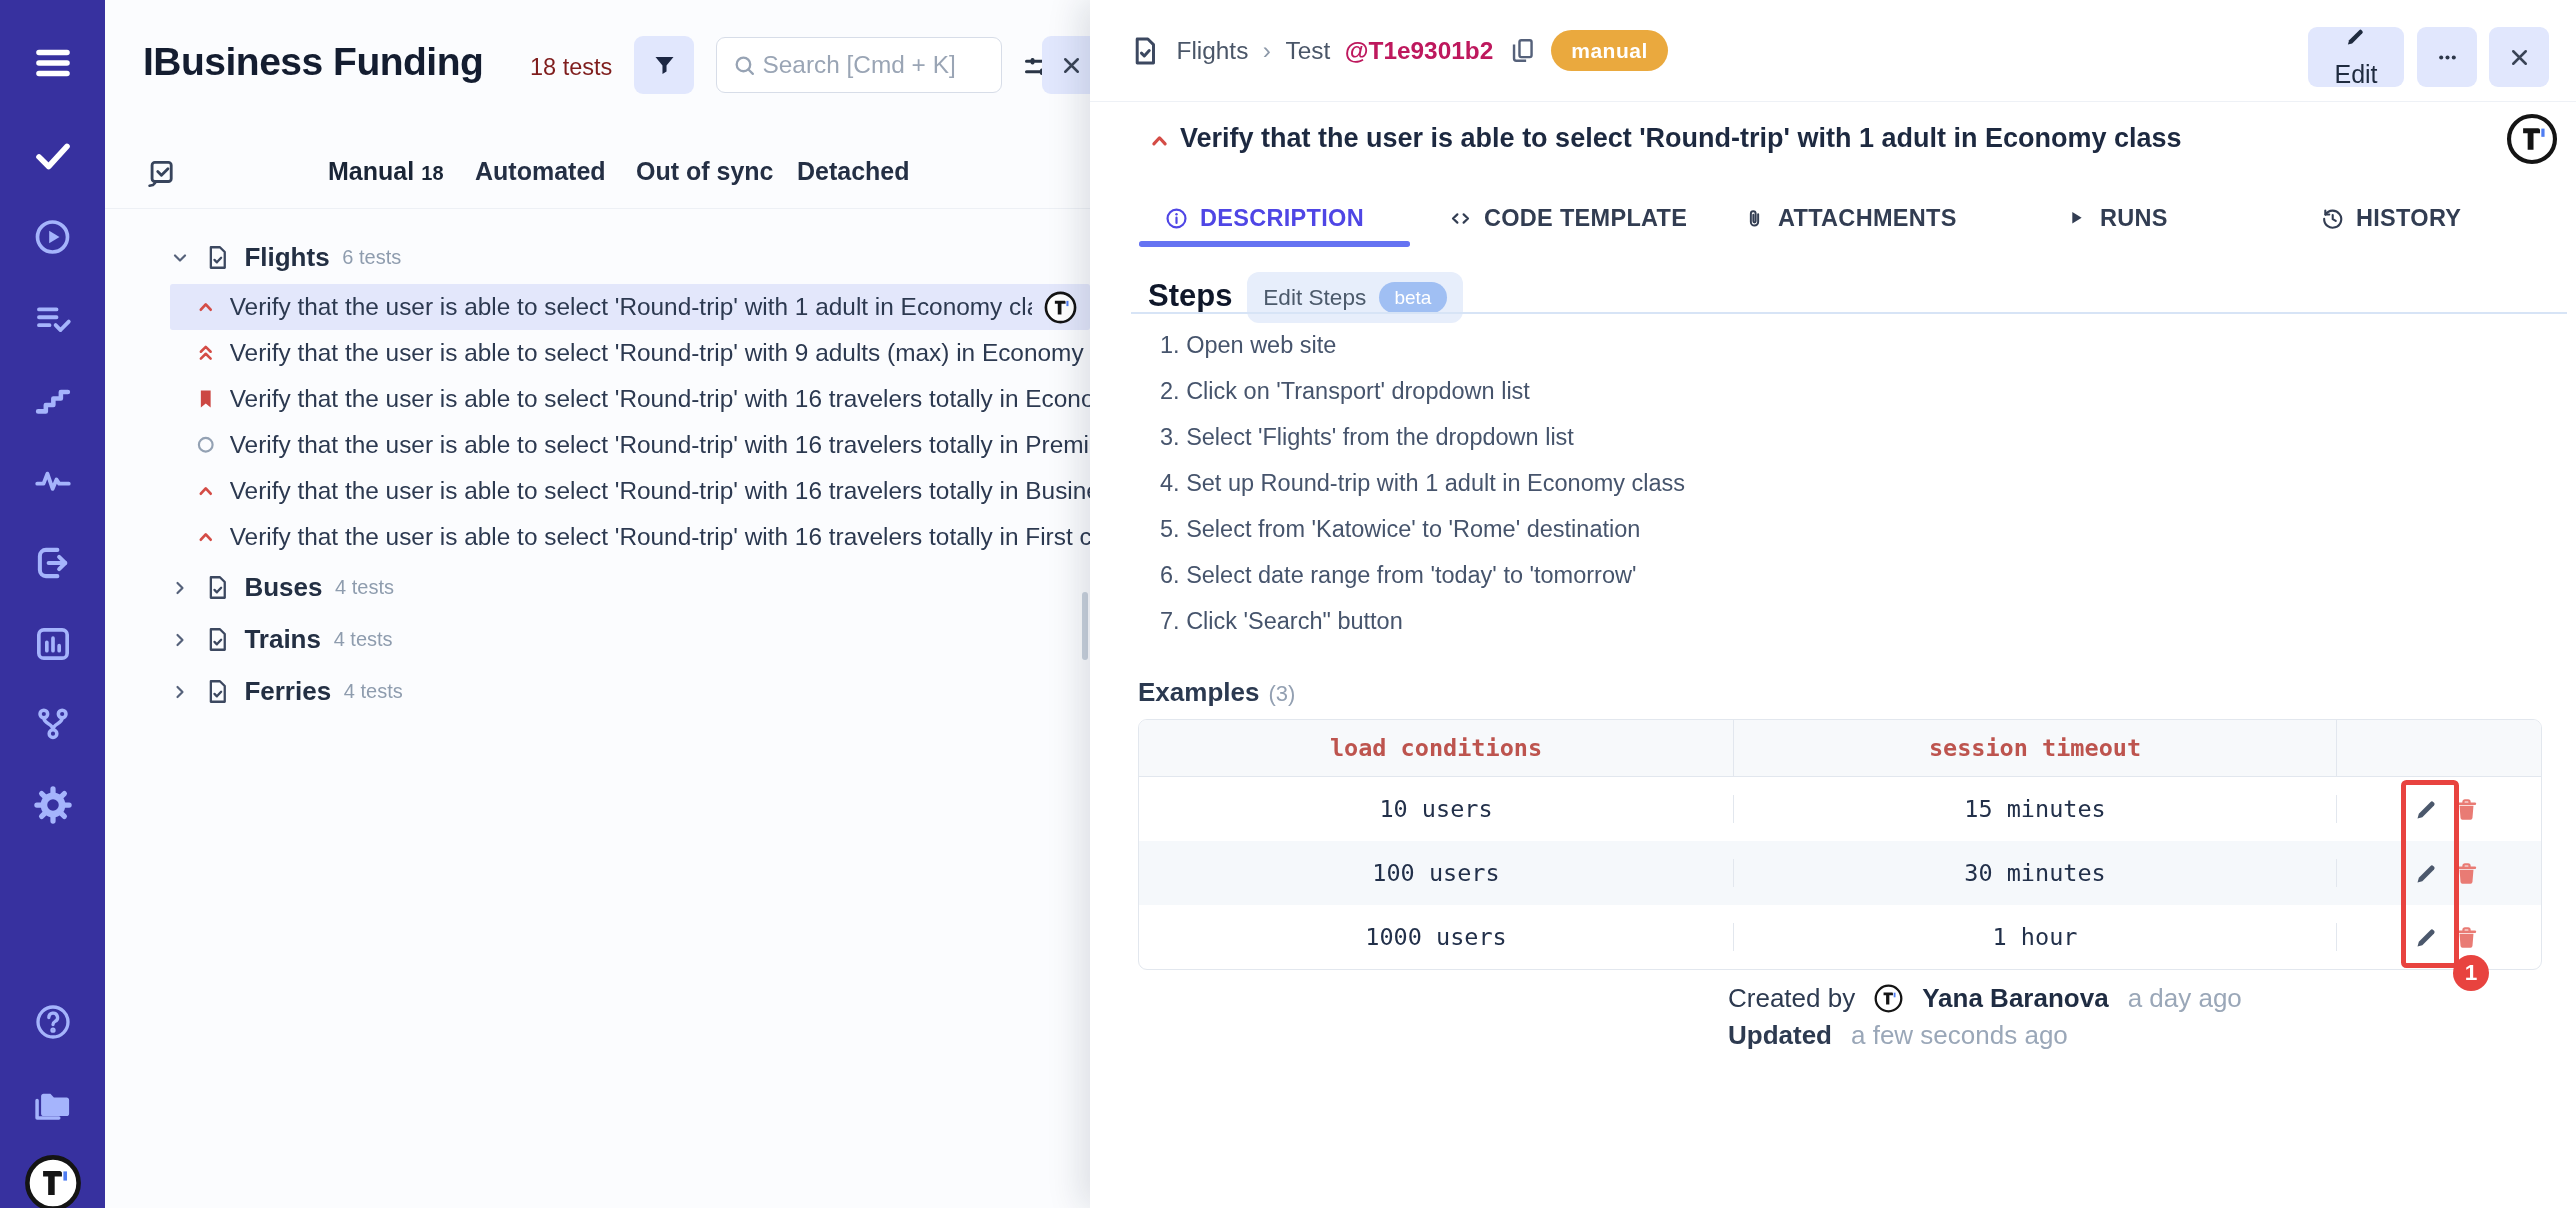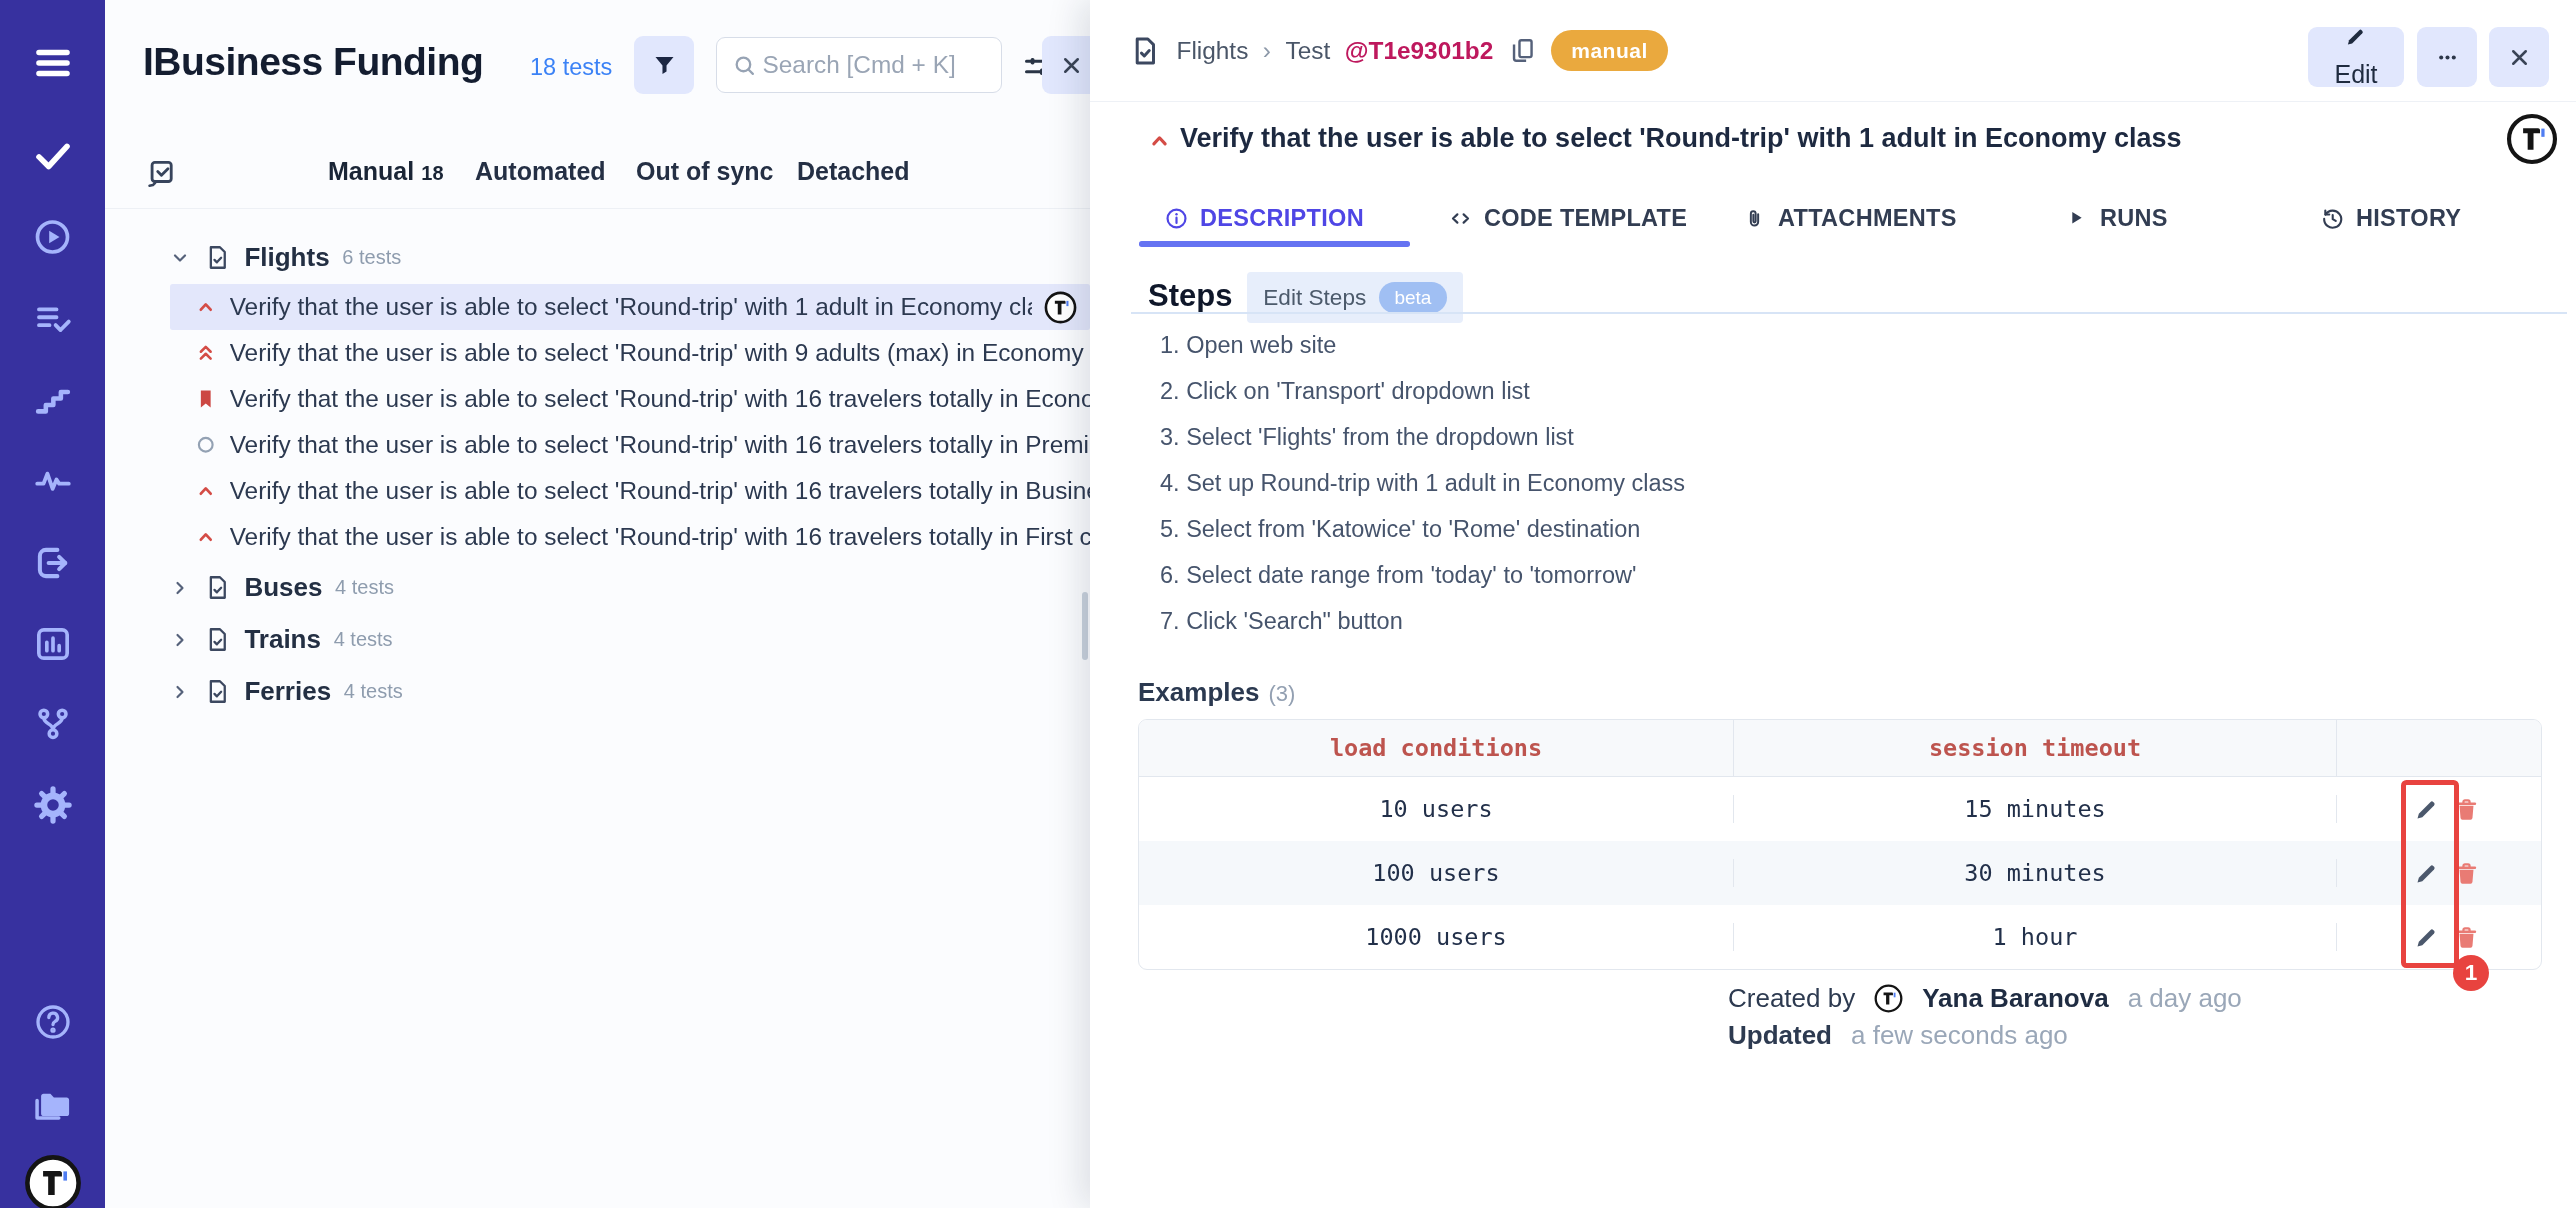--- a/index.html
+++ b/index.html
@@ -9,21 +9,21 @@
 
   
   .sb{position:absolute;left:0;top:0;width:105px;height:1208px;background:#37319f;z-index:6;}
   .sb-item{position:absolute;left:0;width:105px;height:81px;display:flex;align-items:center;justify-content:center;color:#a5b4fc;cursor:pointer;}
   .sb-item.bright{color:#ffffff;}
   .sb-avatar{position:absolute;left:23.5px;top:1154px;width:58px;height:58px;}
 
   
   .lp{position:absolute;left:105px;top:0;width:985px;height:1208px;background:#fbfcfe;z-index:1;}
   .lp-title{position:absolute;left:38px;top:40px;font-size:39px;font-weight:800;color:#141d30;letter-spacing:-0.5px;}
-  .lp-count{position:absolute;left:425px;top:54px;font-size:23.5px;color:#3b82f6;}
+  .lp-count{position:absolute;left:425px;top:54px;font-size:23.5px;color:#7f1d1d;}
   .btn-soft{background:#e1e7fd;border-radius:9px;display:flex;align-items:center;justify-content:center;cursor:pointer;flex-direction:column;}
   .lp-filter{position:absolute;left:529px;top:36px;width:60px;height:58px;color:#1c2743;}
   .lp-search{position:absolute;left:611px;top:37px;width:286px;height:56px;background:#fff;border:1.8px solid #d7dde8;border-radius:9px;display:flex;align-items:center;gap:4px;padding:0 14.5px;box-sizing:border-box;}
   .lp-search input{border:none;outline:none;width:100%;font-size:24.4px;font-family:"Liberation Sans",sans-serif;color:#43536b;background:transparent;}
   .lp-search input::placeholder{color:#9aa5b5;}
   .lp-tune{position:absolute;left:916px;top:50px;width:33px;height:33px;color:#2a3546;cursor:pointer;}
   .lp-close{position:absolute;left:937px;top:36px;width:58px;height:58px;color:#3a4456;z-index:1;}
   .lp-tabsicon{position:absolute;left:40px;top:156px;width:34px;height:34px;color:#37445c;cursor:pointer;}
   .lp-tab{position:absolute;top:157px;height:34px;display:flex;align-items:baseline;gap:7.2px;font-size:25px;font-weight:600;color:#242f44;cursor:pointer;}
   .lp-tab.active{font-weight:700;color:#1a2536;}
@@ -61,21 +61,21 @@
   .dp-title-caret{position:absolute;left:56px;top:127px;width:27px;height:27px;color:#d44c46;}
   .dp-title{position:absolute;left:90px;top:123px;width:1284px;font-size:27px;font-weight:800;color:#1d2940;}
   .dp-logo{position:absolute;left:1416px;top:113px;width:52px;height:52px;}
 
   .dtab{position:absolute;top:203px;height:31px;display:flex;align-items:center;gap:11px;font-size:23.5px;font-weight:700;letter-spacing:0.3px;color:#323d52;cursor:pointer;}
   .dtab .ticon{width:25px;height:25px;}
   .dtab.active{color:#4f46e5;}
   .dtab-underline{position:absolute;left:49px;top:241px;width:271px;height:6.3px;border-radius:2.7px;background:#6573f2;}
 
   .steps-h{position:absolute;left:58px;top:278px;font-size:31px;font-weight:800;color:#0f172a;}
-  .steps-edit{position:absolute;left:157px;top:272px;height:51px;background:#e7eefb;border-radius:4px;display:flex;align-items:center;gap:12.7px;padding:0 16.3px;cursor:pointer;}
+  .steps-edit{position:absolute;left:157px;top:272px;height:51px;background:#e7eefb;border-radius:12px;display:flex;align-items:center;gap:12.7px;padding:0 16.3px;cursor:pointer;}
   .steps-edit .lbl{font-size:22.6px;color:#4c5a6b;}
   .steps-edit .beta{background:#a0bff3;color:#fff;font-size:19px;border-radius:904px;padding:4.5px 15.4px;}
   .steps-divider{position:absolute;left:41px;top:312px;width:1436px;height:1.8px;background:#d7e4f6;}
   .steps-list{position:absolute;left:70px;top:322px;width:1266px;}
   .step-item{height:46px;line-height:46px;font-size:23.5px;color:#46546c;}
 
   .ex-h{position:absolute;left:48px;top:677px;font-size:26px;font-weight:700;color:#2b3950;display:flex;align-items:baseline;gap:9px;}
   .ex-h .cnt{font-size:22px;font-weight:400;color:#93a0b2;}
   .ex-table{position:absolute;left:48px;top:719px;width:1404px;border:0.9px solid #e2e7ee;border-radius:9px;box-sizing:border-box;overflow:hidden;background:#fff;}
   .ex-head{display:flex;height:56px;background:#f7f9fb;border-bottom:0.9px solid #e2e7ee;}

